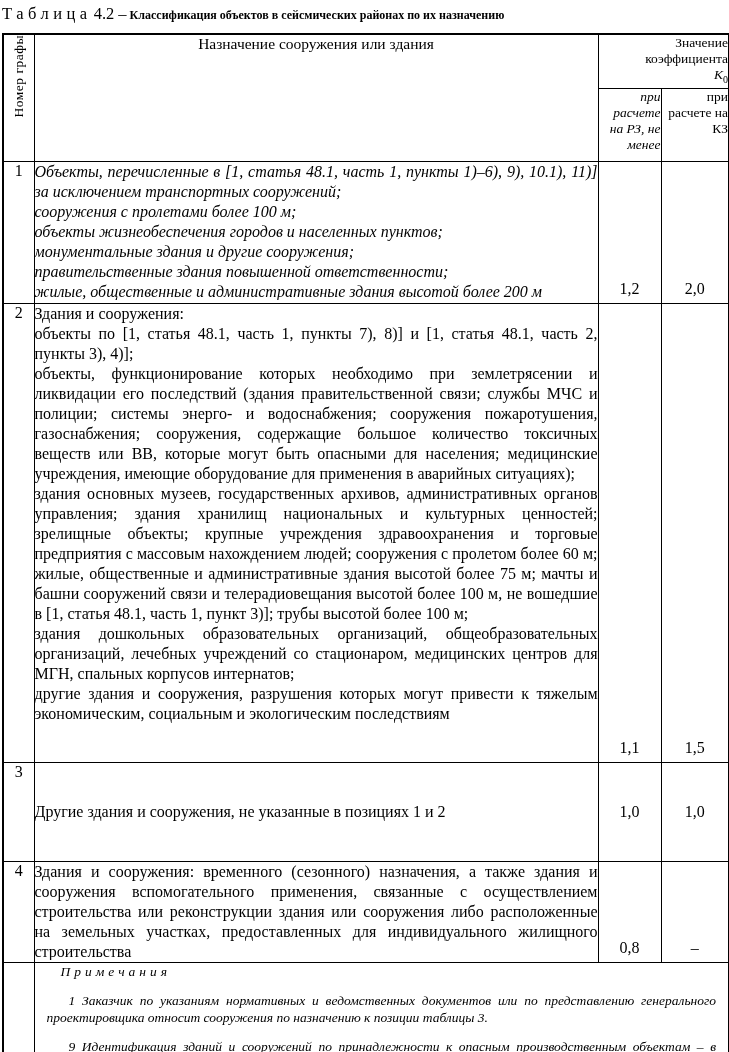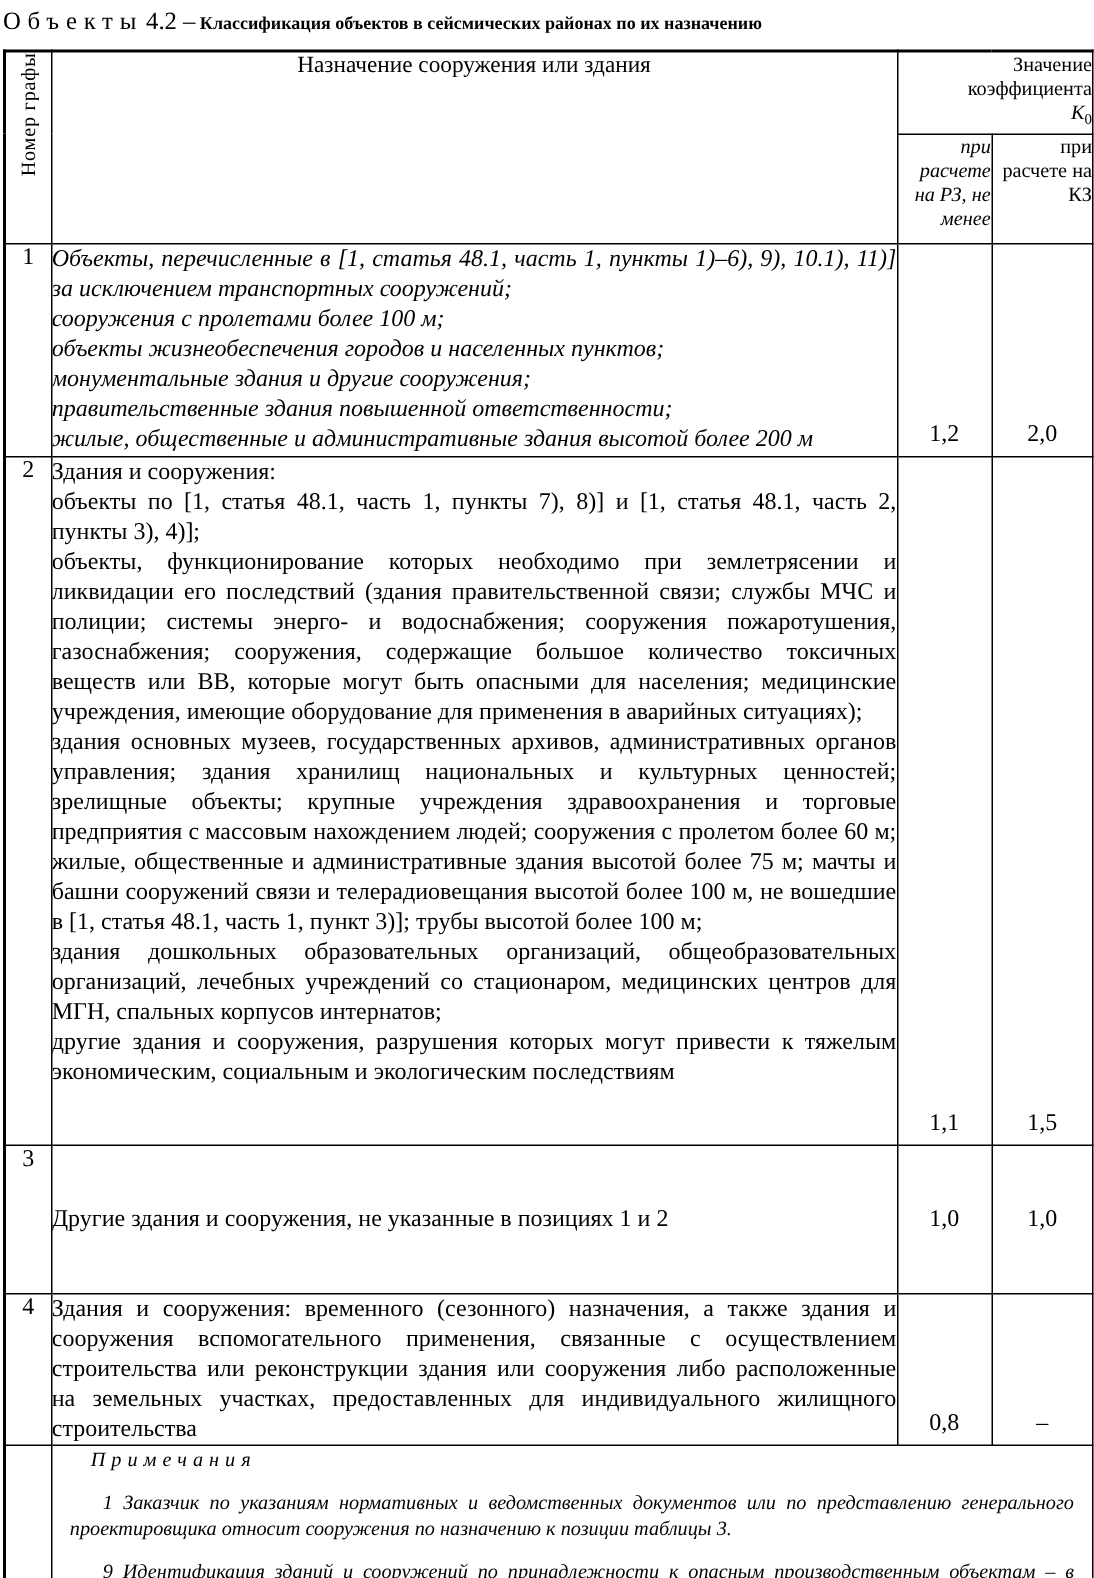--- a/index.html
+++ b/index.html
@@ -118,21 +118,21 @@
     text-indent: 22px;
     text-align: justify;
   }
 </style>
 </head>
 <body>
 
 <div class="page">
 
   <div class="doc-title">
-    <span class="t-word">Объекты</span><span class="t-num">4.2</span><span class="t-dash">–</span><span class="t-caption">Классификация объектов в сейсмических районах по их назначению</span>
+    <span class="t-word">Таблица</span><span class="t-num">4.2</span><span class="t-dash">–</span><span class="t-caption">Классификация объектов в сейсмических районах по их назначению</span>
   </div>
 
   <table class="main-table">
     <colgroup>
       <col class="c1">
         <col class="c2">
         <col class="c3">
         <col class="c4">
     </colgroup>
 

